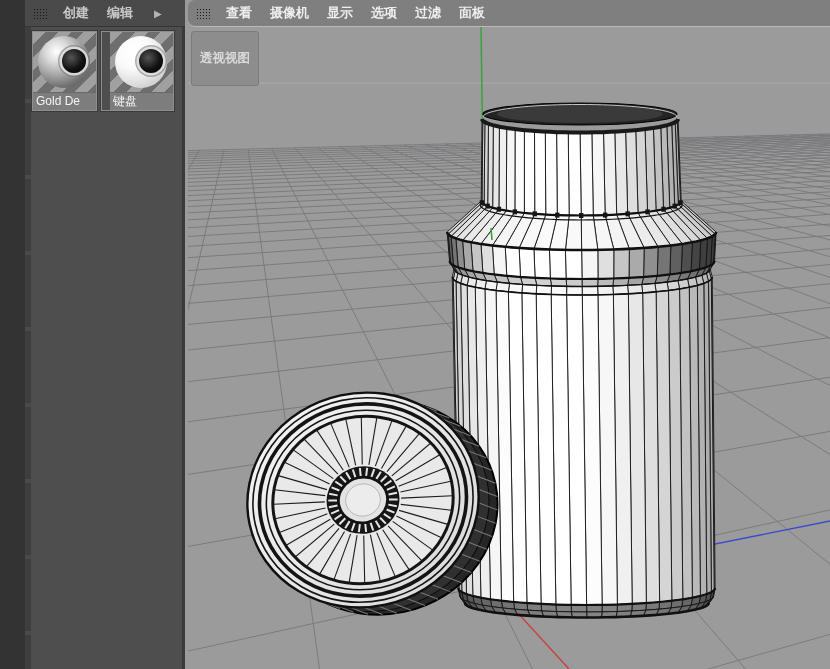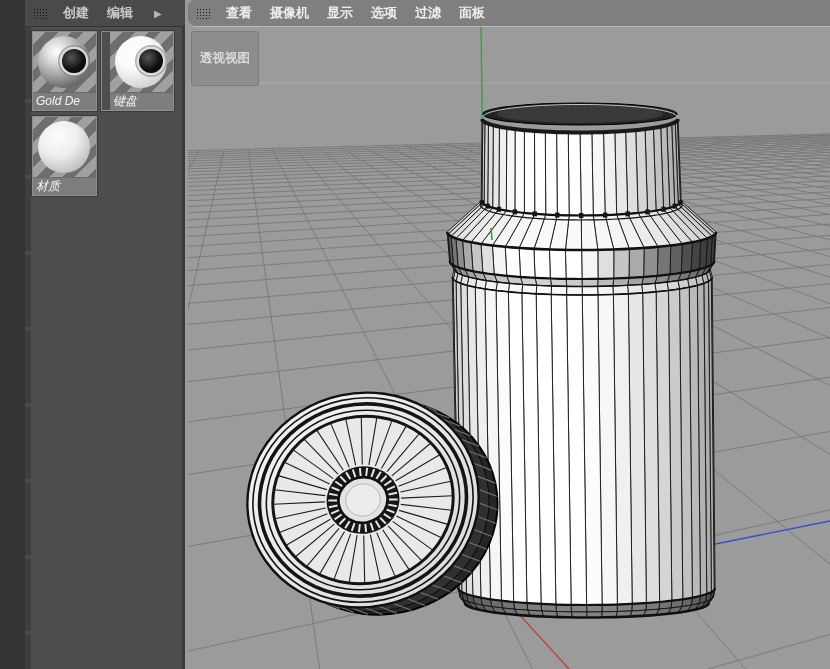--- a/index.html
+++ b/index.html
@@ -12,21 +12,21 @@
   #rail{position:absolute;left:0;top:27px;width:6px;height:642px;
         background:repeating-linear-gradient(180deg,#3e3e3e 0 72px,#4a4a4a 72px 76px);}
   .menubar{position:absolute;top:0;height:27px;display:flex;align-items:center;box-sizing:border-box;}
   #menubar-left{left:0;width:160px;background:#4a4a4a;border-bottom:1px solid #353535;color:#c9c9c9;}
   #menubar-vp{left:163px;width:667px;background:#7f7f7f;border-bottom:1px solid #b9b9b9;color:#eeeeee;border-radius:7px;}
   .handle{width:15px;height:11px;margin:0 6px 0 8px;flex:0 0 auto;
           background-image:radial-gradient(#161616 38%,rgba(0,0,0,0) 42%);background-size:3px 3px;}
   .mi{font-size:13px;font-weight:700;padding:0 9px;white-space:nowrap;cursor:default;}
   .arrow{font-size:10px;color:#b5b5b5;margin-left:12px;}
   
-  .tile{position:absolute;width:63px;border:1px solid #8f8f8f;background:#4e4e4e;box-shadow:0 0 0 1px #3a3a3a;font-style:italic;}
+  .tile{position:absolute;width:63px;border:1px solid #8f8f8f;background:#4e4e4e;box-shadow:0 0 0 1px #3a3a3a;}
   .tile-img{position:relative;height:60px;overflow:hidden;
             background:repeating-linear-gradient(135deg,#a0a0a0 0 9px,#6e6e6e 9px 18px);}
   .sphere{position:absolute;left:5px;top:4px;width:52px;height:52px;border-radius:50%;}
   .sphere.metal{background:radial-gradient(circle at 36% 30%,#ffffff 0%,#dcdcdc 22%,#a5a5a5 48%,#707070 72%,#4e4e4e 100%);}
   .sphere.white{background:radial-gradient(circle at 36% 30%,#ffffff 0%,#fafafa 35%,#dedede 65%,#b8b8b8 100%);}
   .sphere.plain{background:radial-gradient(circle at 38% 30%,#fdfdfd 0%,#eeeeee 40%,#c6c6c6 72%,#9d9d9d 100%);}
   .hole{position:absolute;left:29px;top:17px;width:24px;height:24px;border-radius:50%;
         background:radial-gradient(circle at 38% 36%,#555 0%,#111 55%,#000 100%);
         box-shadow:0 0 0 2.5px rgba(230,230,230,.85),0 0 0 4px rgba(120,120,120,.6);}
   .tile-label{height:17px;line-height:17px;background:#7d7d7d;color:#f5f5f5;font-size:12px;
@@ -555,26 +555,20 @@
         </div>
         <div class="tile-label">Gold De</div>
       </div>
       <div class="tile" style="left: 76px; top: 31px; padding-left: 8px;">
         <div class="tile-img">
           <div class="sphere white"></div>
           <div class="hole"></div>
         </div>
         <div class="tile-label">键盘</div>
       </div>
-      <div class="tile" style="left: 7px; top: 116px;">
-        <div class="tile-img">
-          <div class="sphere plain"></div>
-        </div>
-        <div class="tile-label">材质</div>
-      </div>
     </div>
 
   <div id="menubar-vp" class="menubar">
     <span class="handle"></span>
 
   <span class="mi">查看</span>
       <span class="mi">摄像机</span>
       <span class="mi">显示</span>
       <span class="mi">选项</span>
       <span class="mi">过滤</span>

